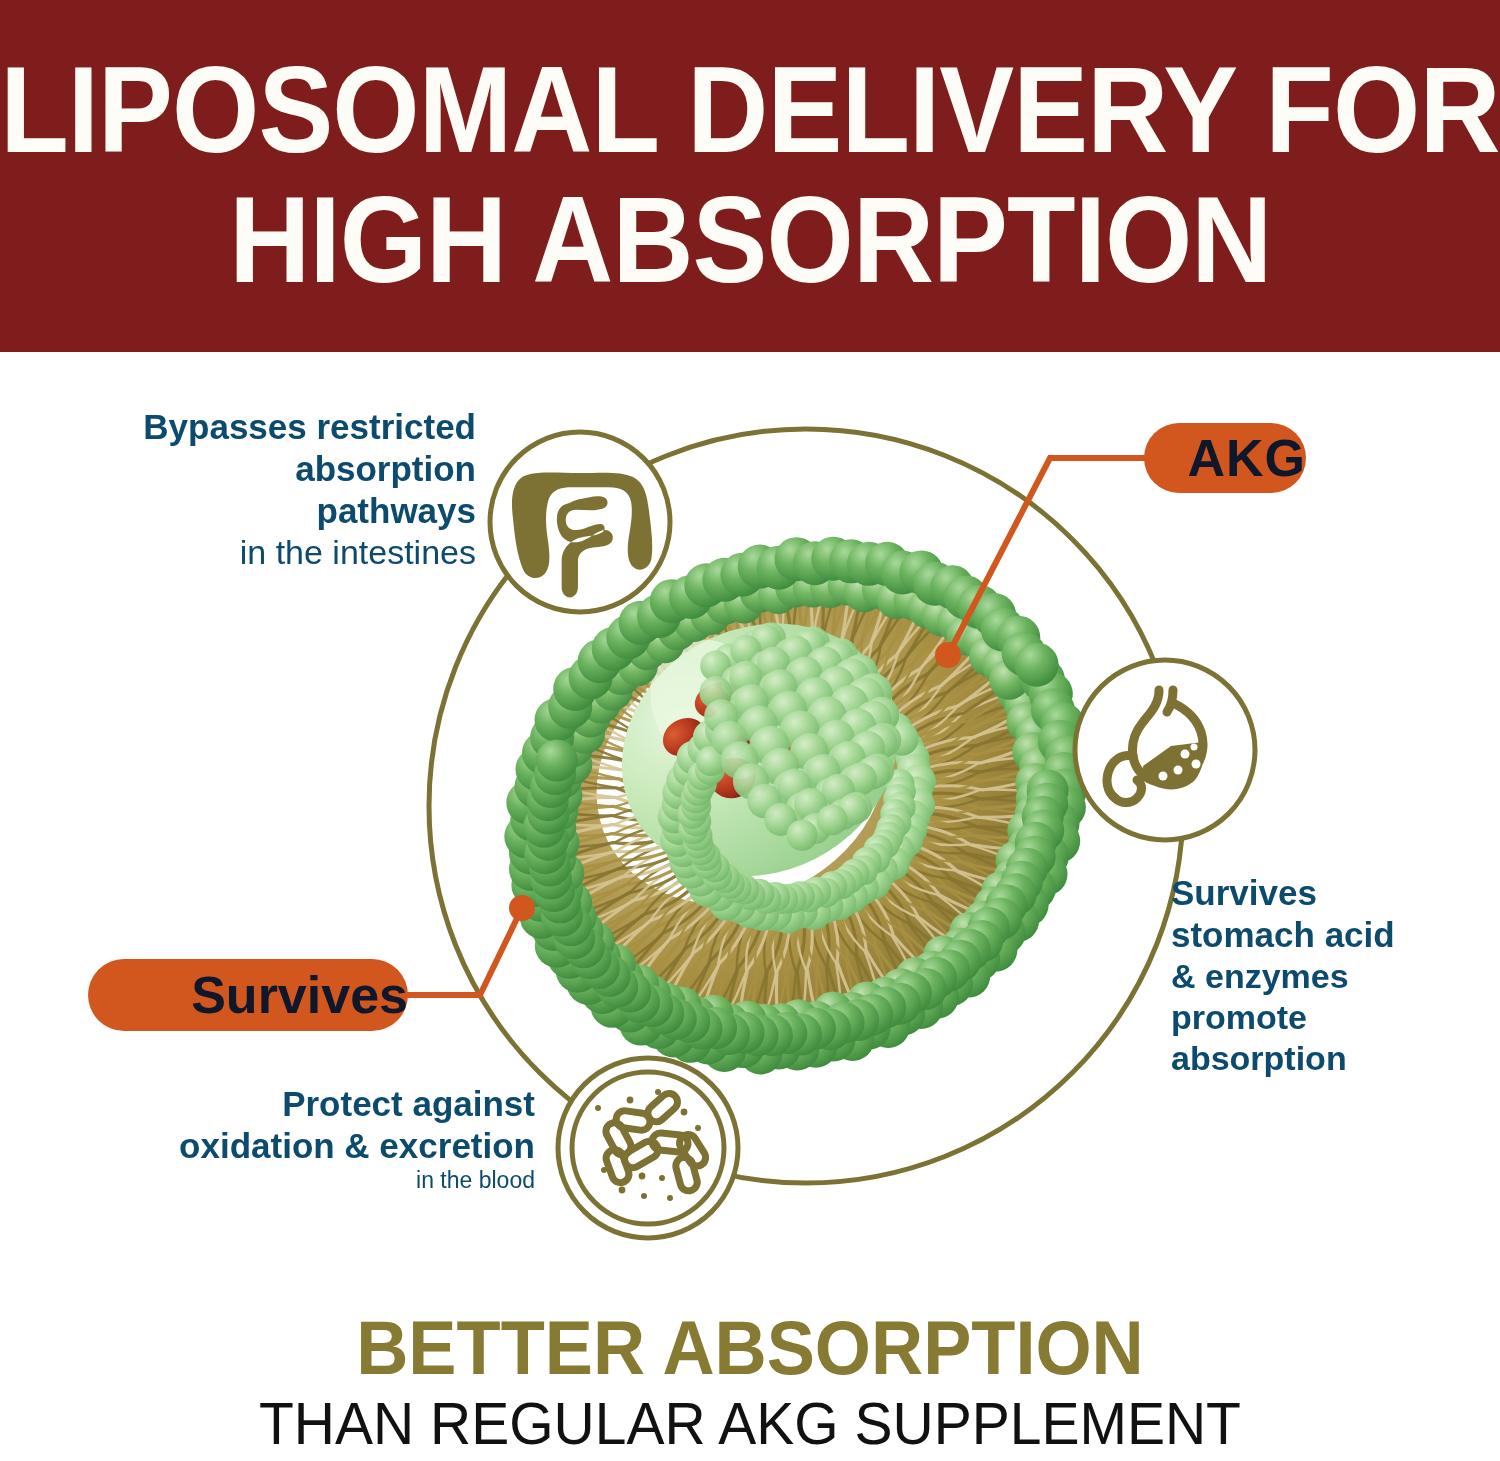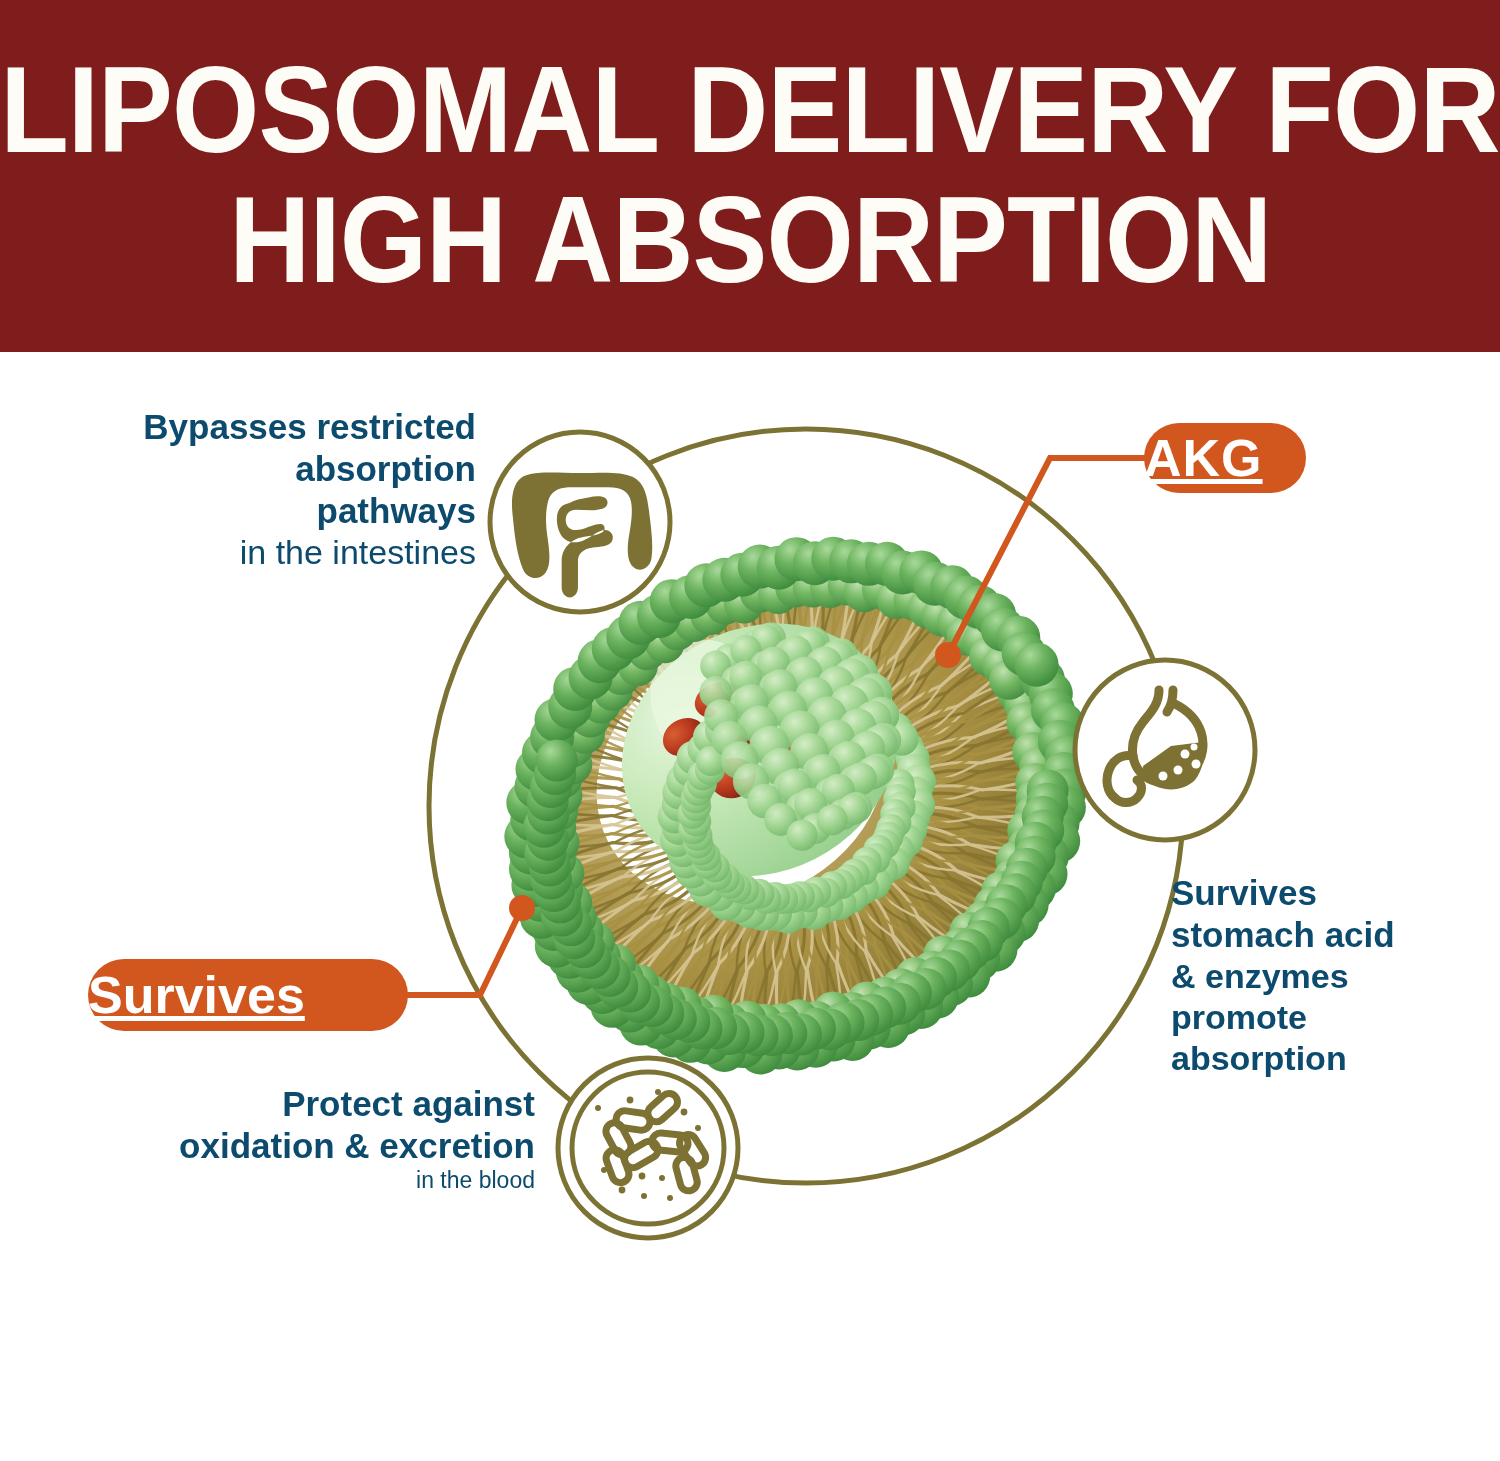--- a/index.html
+++ b/index.html
@@ -71,27 +71,26 @@
     font-family:"Liberation Sans Narrow","Liberation Sans",sans-serif;
     font-weight:normal;font-size:60px;line-height:1.08;
     transform:scaleX(0.95);
     margin-top:6px;
   }
 
   
   .pill{
     position:absolute;
     background:#d2571e;
-    color:#ffffff;
+    color:#0f172a;
     border-radius:60px;
-    display:flex;align-items:center;justify-content:flex-start;
+    display:flex;align-items:center;justify-content:flex-end;
     font-weight:bold;
     font-family:"Liberation Sans",sans-serif;
     box-shadow:0 0 0 0 rgba(0,0,0,0);
-    text-decoration:underline;
   }
   #pill-akg{left:1144px;top:423px;width:162px;height:70px;font-size:52px;letter-spacing:1px;}
   #pill-liposome{left:88px;top:959px;width:320px;height:72px;font-size:52px;}
 
   
   svg.layer{position:absolute;left:0;top:0;width:1500px;height:1461px;overflow:visible;}
   svg.layer *{vector-effect:non-scaling-stroke;}
 </style>
 </head>
 <body>
@@ -947,14 +946,18 @@
     <div class="r">promote</div>
     <div class="r">absorption</div>
   </div>
 
   <div class="tx" id="txt-blood">
     <div class="b">Protect against</div>
     <div class="b">oxidation &amp; excretion</div>
     <div class="r">in the blood</div>
   </div>
 
+  <div class="footer">
+    <div class="f1">BETTER ABSORPTION</div>
+    <div class="f2">THAN REGULAR AKG SUPPLEMENT</div>
+  </div>
 
 </div>
 
 </body></html>

